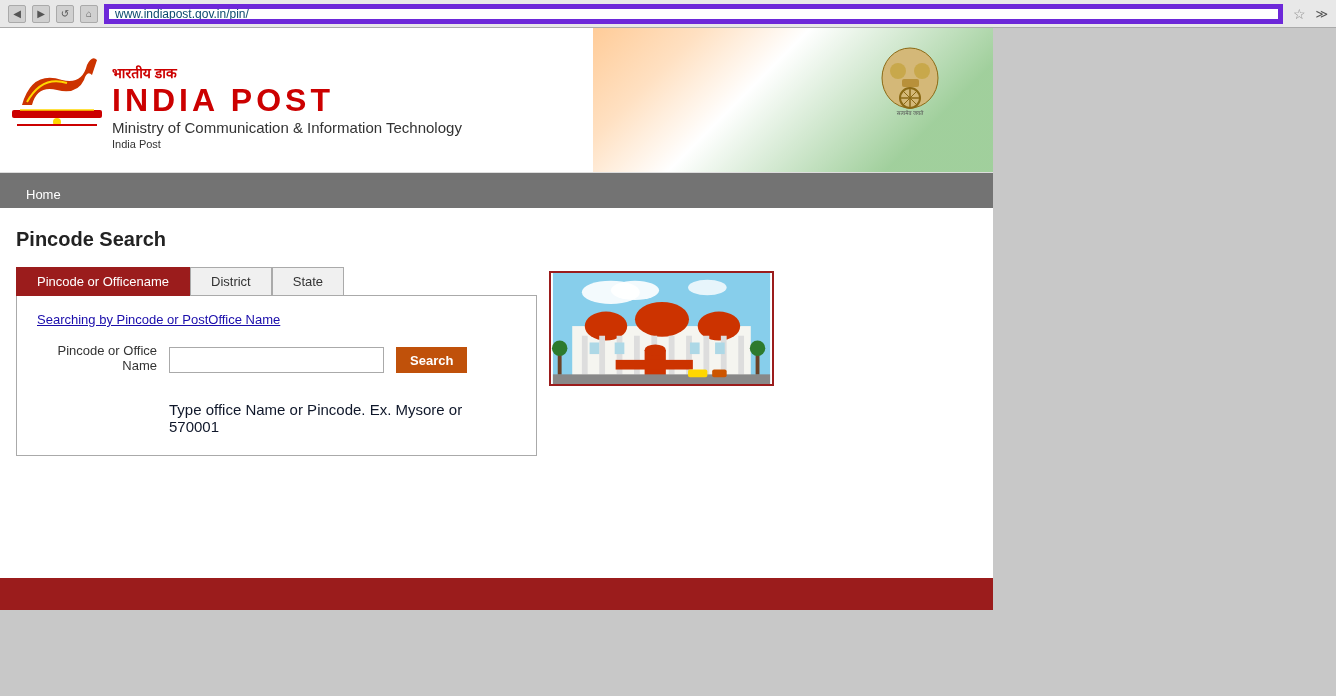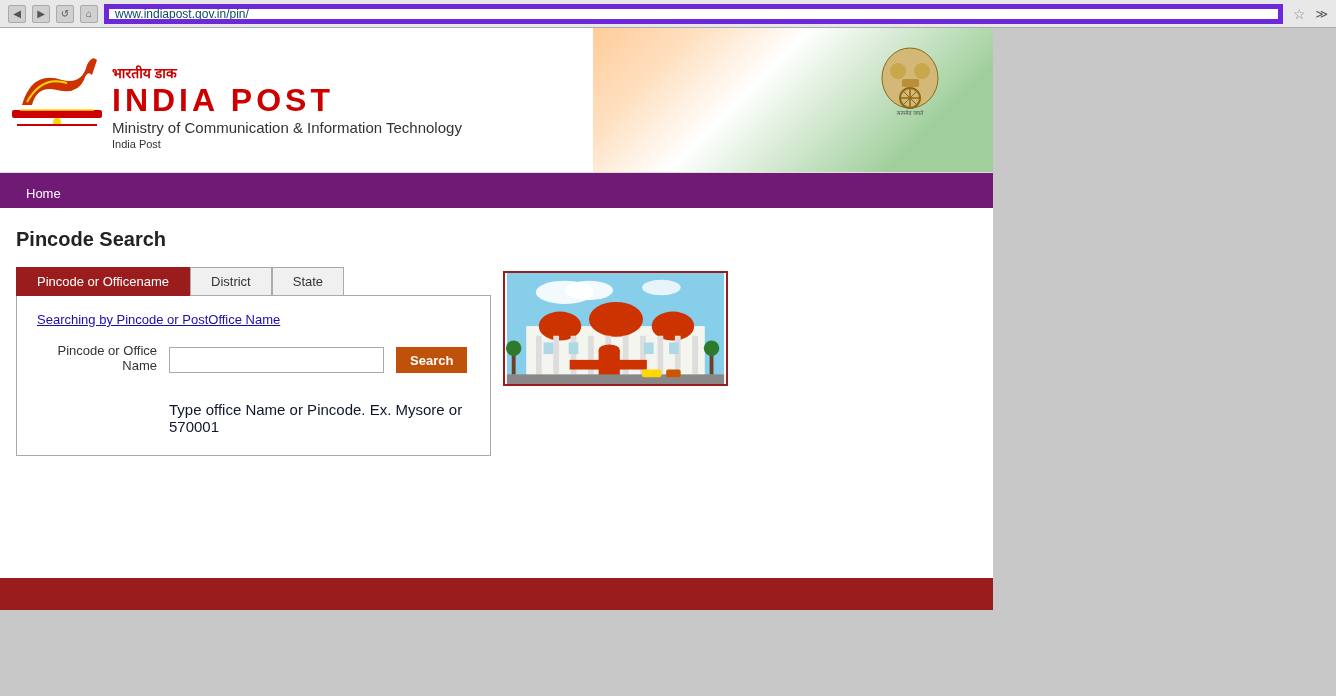--- a/index.html
+++ b/index.html
@@ -120,25 +120,25 @@
     .ashoka-emblem {
       position: absolute;
       right: 50px;
       top: 15px;
       z-index: 2;
       text-align: center;
     }
 
     
     .nav-bar {
-      background: #701a75;
+      background: #737373;
       height: 35px;
       display: flex;
-      align-items: flex-start;
-      padding: 7px 12px;
+      align-items: flex-end;
+      padding: 0 12px;
     }
 
     .nav-item {
       color: white;
       font-size: 13px;
       padding: 6px 14px;
       cursor: pointer;
       text-decoration: none;
     }
 
@@ -173,21 +173,21 @@
 
     .tab.active {
       background: #9b1c1c;
       color: white;
       border-color: #9b1c1c;
     }
 
     
     .search-form-box {
       border: 1px solid #aaa;
-      width: 475px;
+      width: 521px;
       padding: 16px 20px 20px;
       margin-top: -1px;
     }
 
     .search-link {
       color: #1a0dab;
       font-size: 13px;
       text-decoration: underline;
       cursor: pointer;
       display: block;

